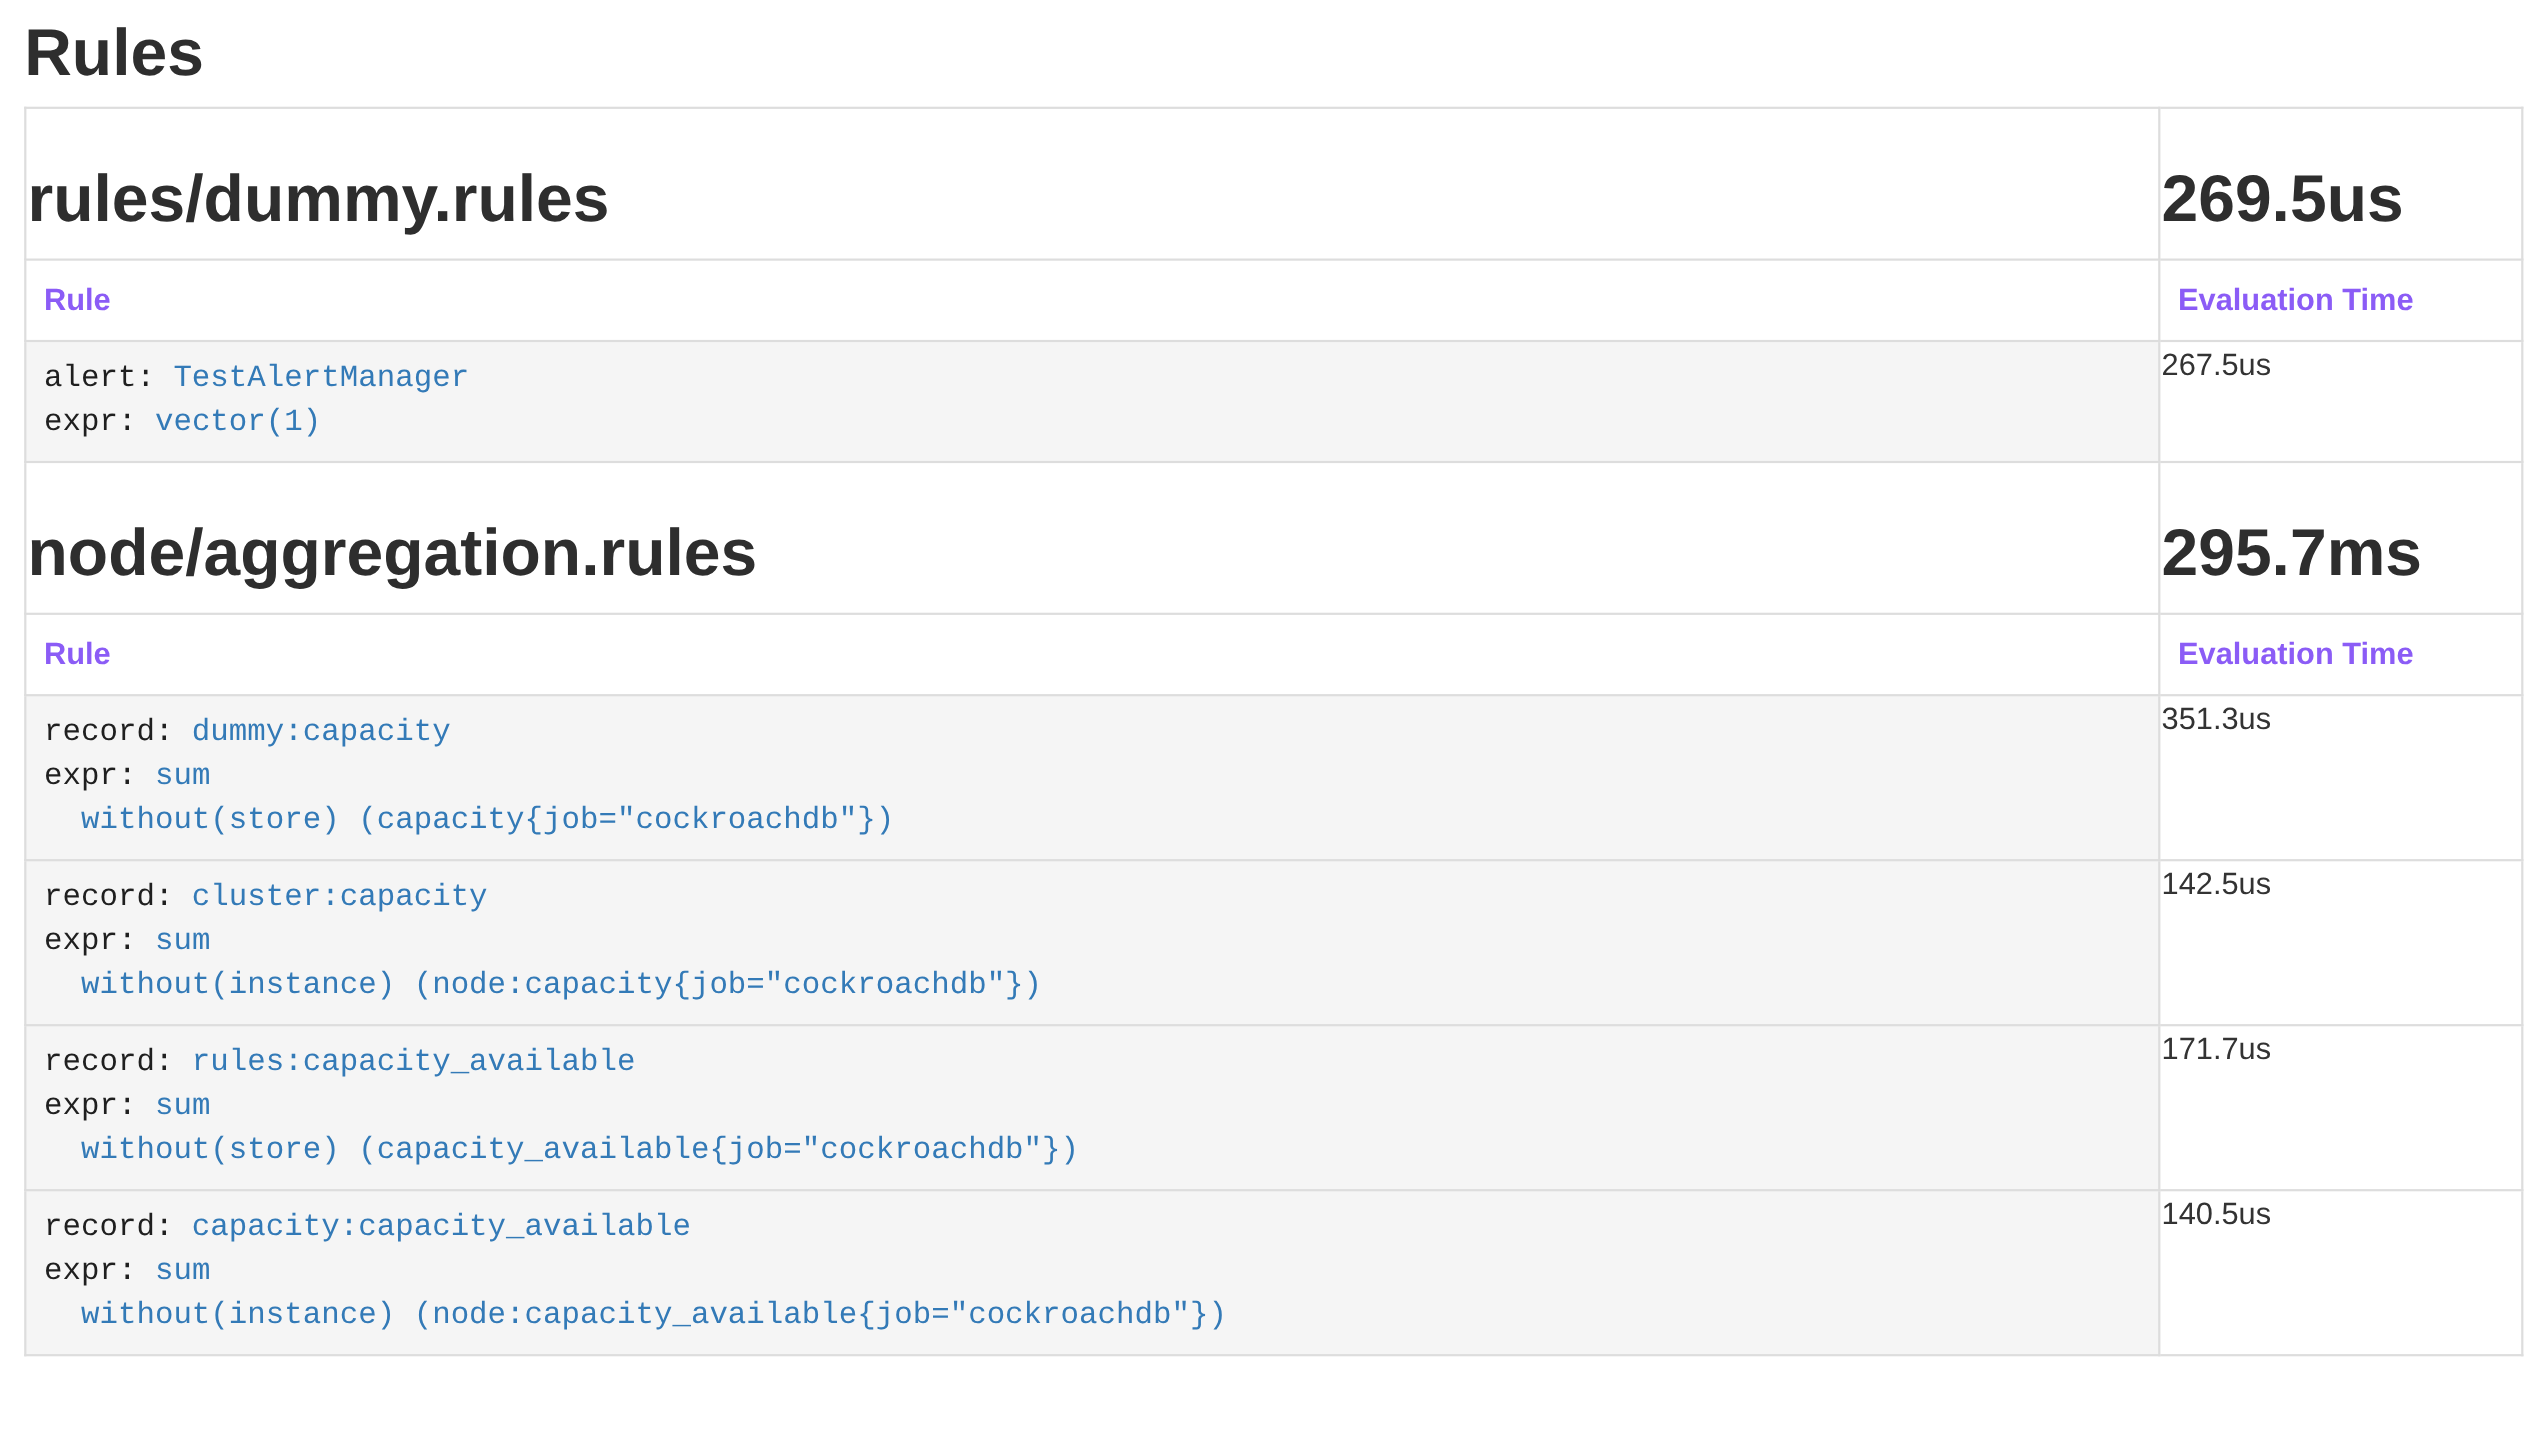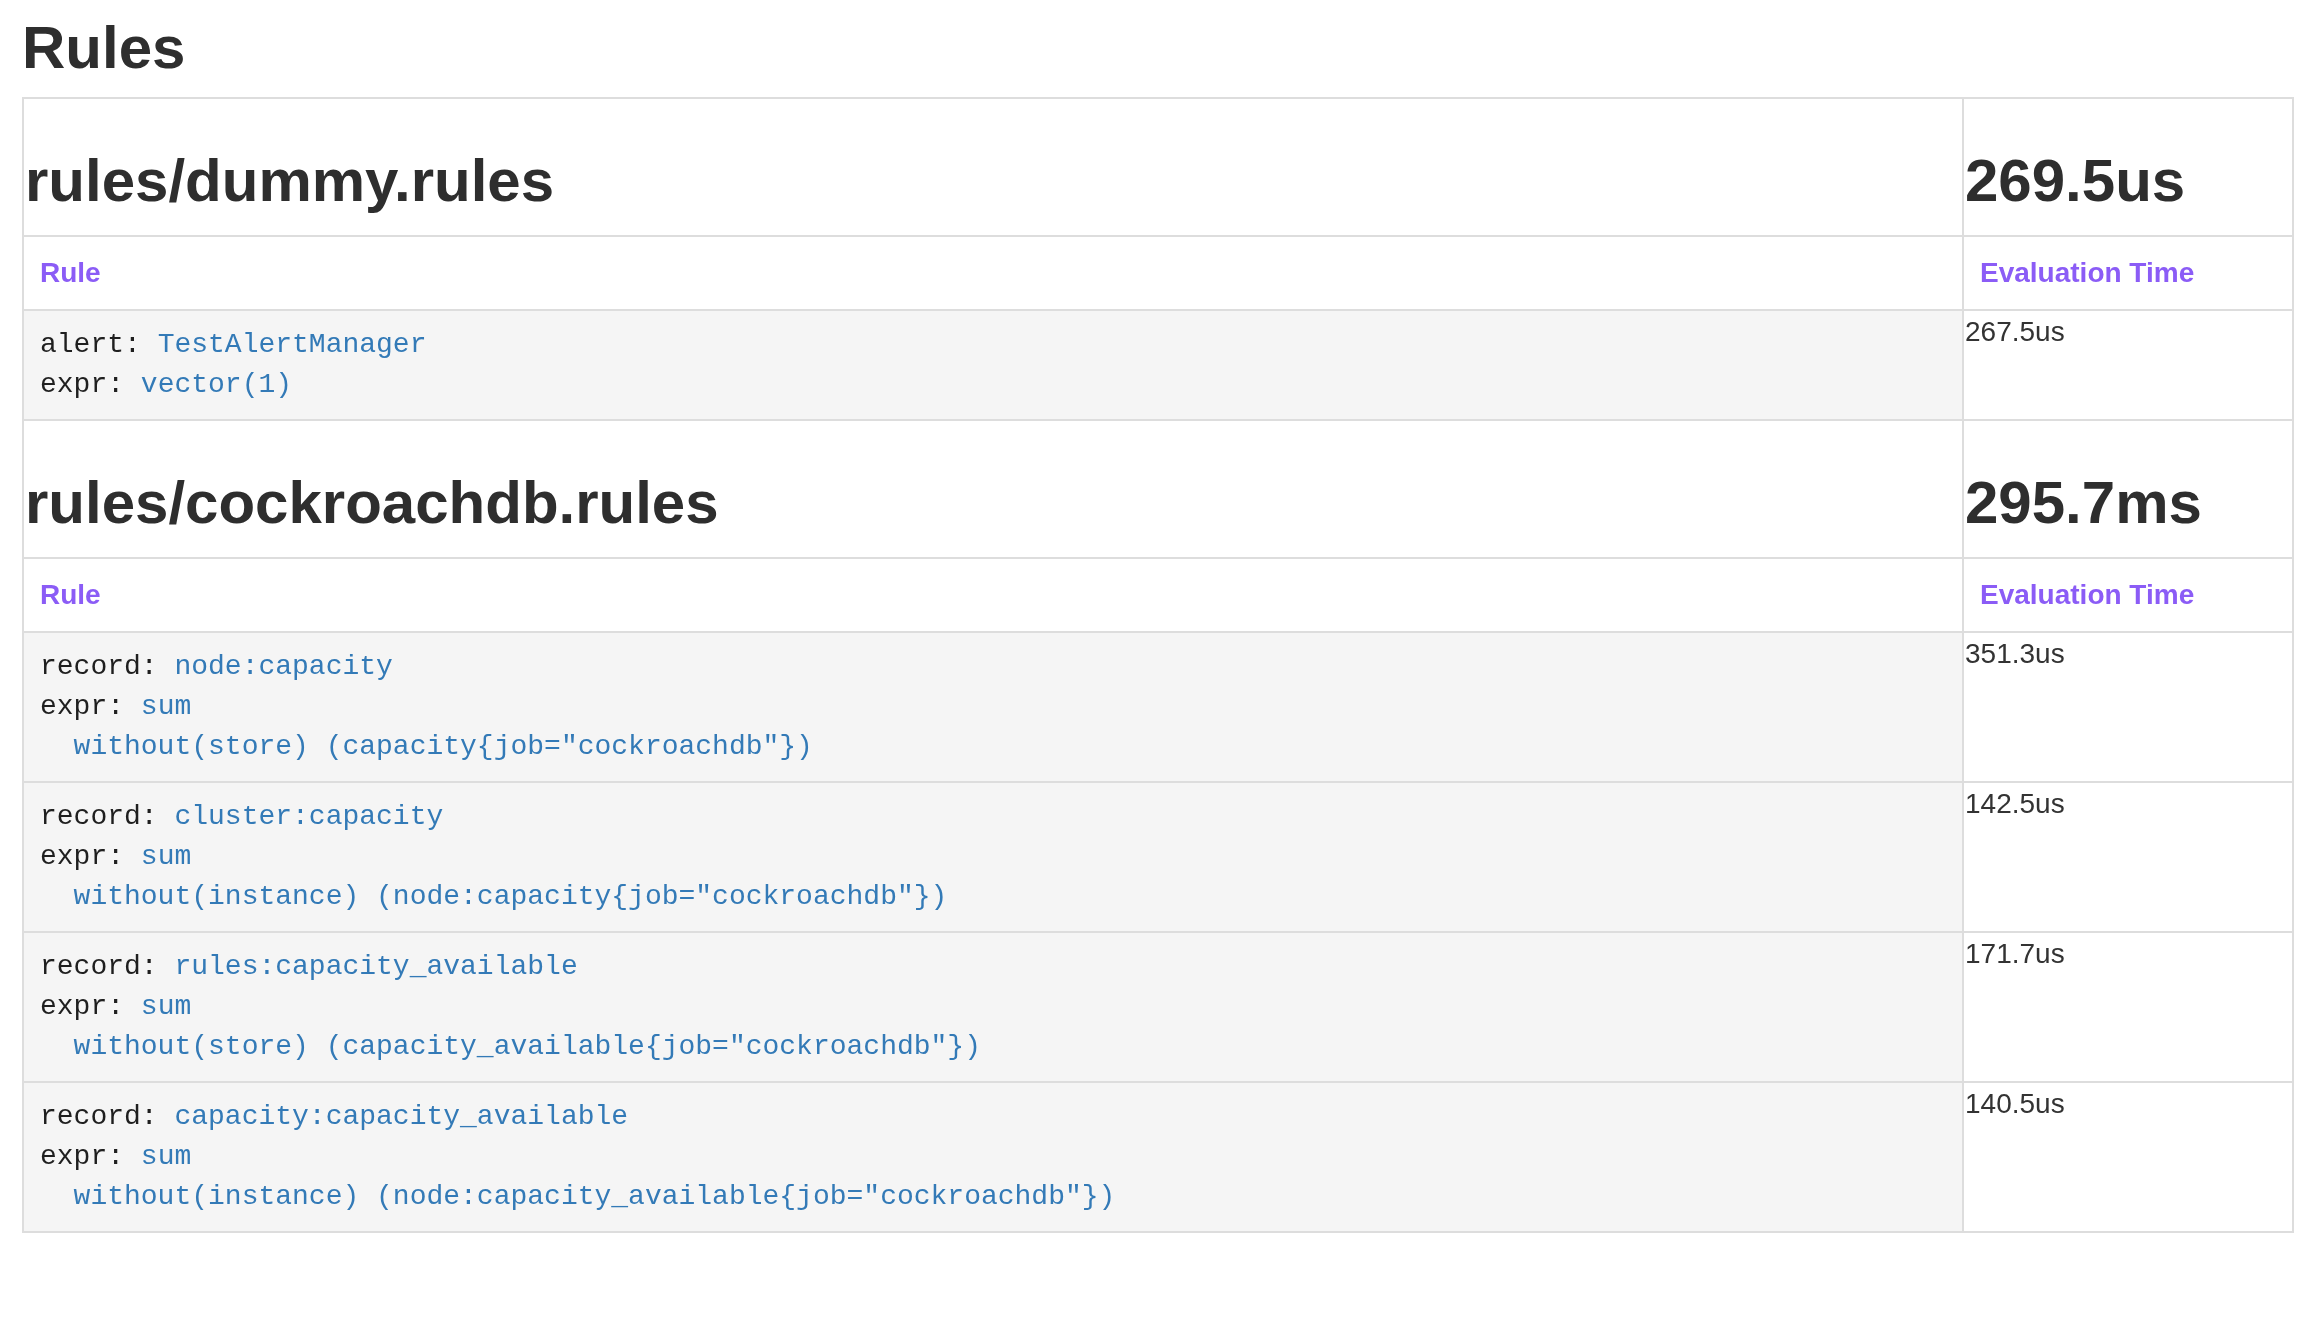--- a/index.html
+++ b/index.html
@@ -100,33 +100,33 @@
     <tr>
       <td class="rule-cell">
         <pre class="rule-code"><span class="code-plain">alert: </span><span class="code-link">TestAlertManager</span>
 <span class="code-plain">expr: </span><span class="code-link">vector(1)</span></pre>
       </td>
       <td class="time-cell">267.5us</td>
     </tr>
 
     <tr>
       <td class="group-name-cell">
-        <h2 class="group-title">rules/cockroachdb.rules</h2>
+        <h2 class="group-title">node/aggregation.rules</h2>
       </td>
       <td class="group-eval-cell">
         <h2 class="group-title">295.7ms</h2>
       </td>
     </tr>
     <tr>
       <td class="col-header-cell">Rule</td>
       <td class="col-header-cell">Evaluation Time</td>
     </tr>
     <tr>
       <td class="rule-cell">
-        <pre class="rule-code"><span class="code-plain">record: </span><span class="code-link">node:capacity</span>
+        <pre class="rule-code"><span class="code-plain">record: </span><span class="code-link">dummy:capacity</span>
 <span class="code-plain">expr: </span><span class="code-link">sum</span>
 <span class="code-link">  without(store) (capacity{job="cockroachdb"})</span></pre>
       </td>
       <td class="time-cell">351.3us</td>
     </tr>
     <tr>
       <td class="rule-cell">
         <pre class="rule-code"><span class="code-plain">record: </span><span class="code-link">cluster:capacity</span>
 <span class="code-plain">expr: </span><span class="code-link">sum</span>
 <span class="code-link">  without(instance) (node:capacity{job="cockroachdb"})</span></pre>

